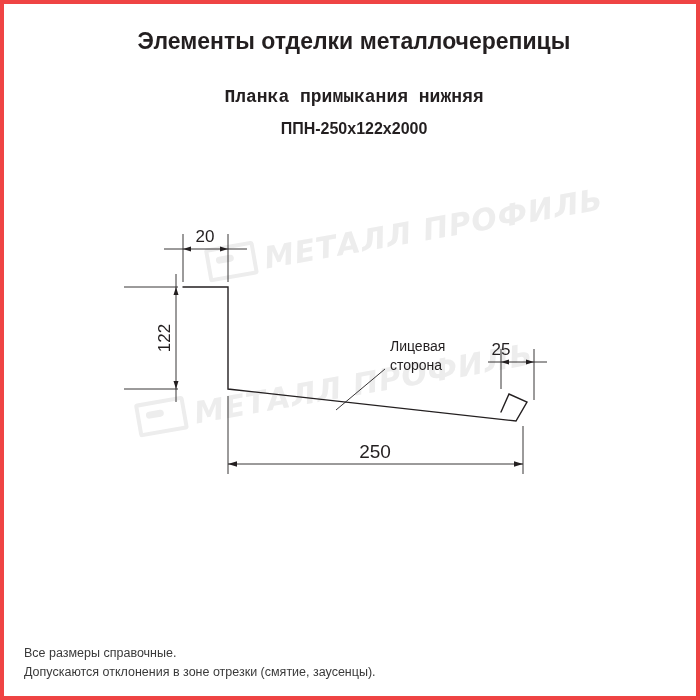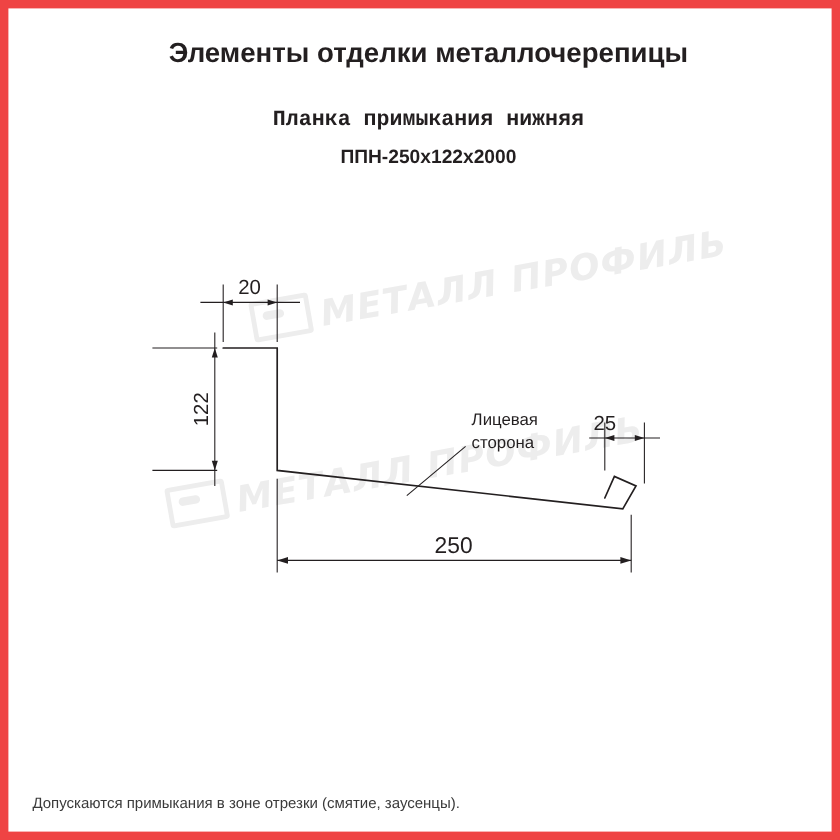--- a/index.html
+++ b/index.html
@@ -12,21 +12,21 @@
     background: #ffffff;
     font-family: "Liberation Sans", sans-serif;
     color: #231f20;
     position: relative;
     overflow: hidden;
   }
   .page {
     position: relative;
     width: 700px;
     height: 700px;
-    border: 7px solid #ef4444;
+    border: 4px solid #ef4444;
     box-sizing: border-box;
   }
   .titles {
     position: absolute;
     top: 22px;
     left: 0;
     width: 700px;
     text-align: center;
   }
   .title-main {
@@ -172,16 +172,17 @@
 
     <g stroke="#231f20" stroke-width="0.9" fill="none">
       <line x1="332" y1="236" x2="381" y2="195"></line>
     </g>
     <text x="386" y="177" font-size="14">Лицевая</text>
     <text x="386" y="196" font-size="14">сторона</text>
 
   </svg>
 
   <div class="footer">
-    <div>Допускаются примыкания в зоне отрезки (смятие, заусенцы).</div>
+    <div>Все размеры справочные.</div>
+    <div>Допускаются отклонения в зоне отрезки (смятие, заусенцы).</div>
   </div>
 
 </div>
 
 </body></html>

